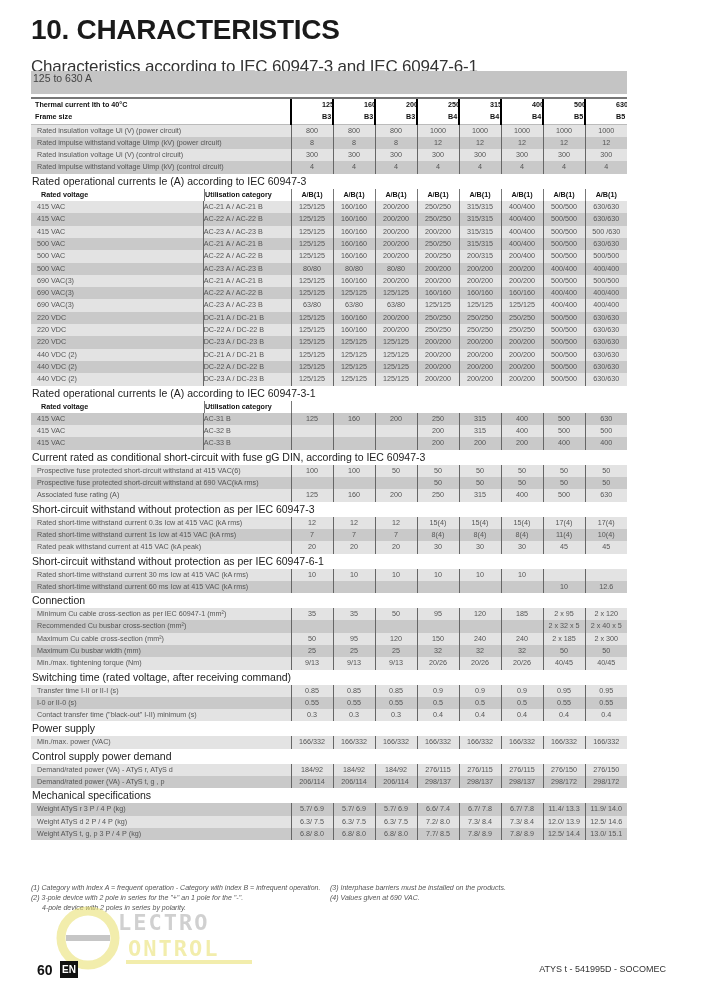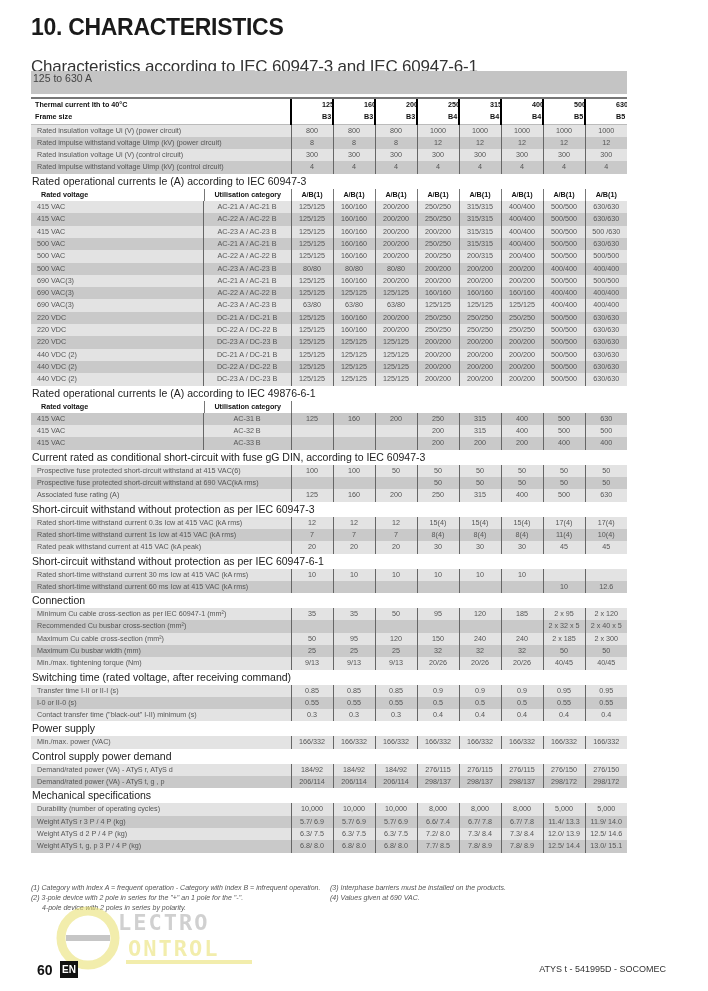--- a/index.html
+++ b/index.html
@@ -1,18 +1,18 @@
 <!DOCTYPE html>
 <html><head>
 <meta charset="utf-8">
 <style>
   html, body { margin: 0; padding: 0; background: #ffffff; }
   body { width: 708px; height: 991px; position: relative; overflow: hidden;
          font-family: "Liberation Sans", sans-serif; color: #222; }
-  .h1 { position: absolute; left: 31px; top: 14px; font-size: 23px; font-weight: bold;
+  .h1 { position: absolute; left: 31px; top: 14px; font-size: 28px; font-weight: bold;
         color: #1a1a1a; letter-spacing: -0.3px; }
   .h2 { position: absolute; left: 31px; top: 46px; font-size: 17px; color: #333;
         letter-spacing: -0.2px; margin-top: 11px; }
   .band { position: absolute; left: 31px; top: 71px; width: 596px; height: 23px;
           background: #c4c4c4; font-size: 10.5px; color: #444; line-height: 15px; padding-left: 2px;
           box-sizing: border-box; }
   .tbl-wrap { position: absolute; left: 31px; top: 97px; width: 596px; }
   table { border-collapse: collapse; width: 596px; table-layout: fixed; font-size: 7.2px; }
   col.c-label { width: 260px; }
   col.c-v { width: 42px; }
@@ -26,21 +26,21 @@
   tr.l td { background: #e3e3e3; }
   tr.d td { background: #c9c9c9; }
   tr.sec td { background: #fff; font-size: 10.5px; color: #222; border-left: none;
               text-align: left; padding-left: 1px; height: 14px; line-height: 15px; font-weight: normal; }
   tr.sub td { background: #fff; color: #111; font-weight: bold; border-left: 1px solid #777; }
   tr.sub td.lab { border-left: none; padding-left: 4px; }
   .split { display: flex; }
   .split span { display: block; }
   td.lv { padding: 0; }
   .lv .a { width: 172px; text-align: left; padding-left: 6px; box-sizing: border-box; }
-  .lv .b { width: 88px; text-align: center; border-left: 1px solid #666; box-sizing: border-box; }
+  .lv .b { width: 88px; border-left: 1px solid #666; box-sizing: border-box; }
   .sub .lv .b { border-left: 1px solid #777; }
   .foot { position: absolute; font-size: 7px; font-style: italic; color: #555; }
   .pgnum { position: absolute; left: 37px; top: 962px; font-size: 14px; font-weight: bold; color: #111; }
   .en { position: absolute; left: 60px; top: 961px; width: 18px; height: 17px; background: #111;
         color: #fff; font-size: 10px; font-weight: bold; text-align: center; line-height: 17px; }
   .doc-ref { position: absolute; right: 42px; top: 964px; font-size: 9px; color: #333; }
   .logo { position: absolute; left: 56px; top: 900px; width: 200px; height: 70px; opacity: 0.55; }
 </style>
 </head>
 <body>
@@ -382,21 +382,21 @@
           <td>125/125</td>
           <td>125/125</td>
           <td>125/125</td>
           <td>200/200</td>
           <td>200/200</td>
           <td>200/200</td>
           <td>500/500</td>
           <td>630/630</td>
         </tr>
         <tr class="sec">
-          <td colspan="9">Rated operational currents Ie (A) according to IEC 49876-6-1</td>
+          <td colspan="9">Rated operational currents Ie (A) according to IEC 60947-3-1</td>
         </tr>
         <tr class="sub">
           <td class="lab lv">
             <div class="split">
               <span class="a">Rated voltage</span>
               <span class="b">Utilisation category</span>
             </div>
           </td>
           <td colspan="8" style="border-left:1px solid #777;"></td>
         </tr>
@@ -673,31 +673,20 @@
           <td>206/114</td>
           <td>206/114</td>
           <td>298/137</td>
           <td>298/137</td>
           <td>298/137</td>
           <td>298/172</td>
           <td>298/172</td>
         </tr>
         <tr class="sec">
           <td colspan="9">Mechanical specifications</td>
-        </tr>
-        <tr class="l">
-          <td class="lab">Durability (number of operating cycles)</td>
-          <td>10,000</td>
-          <td>10,000</td>
-          <td>10,000</td>
-          <td>8,000</td>
-          <td>8,000</td>
-          <td>8,000</td>
-          <td>5,000</td>
-          <td>5,000</td>
         </tr>
         <tr class="d">
           <td class="lab">Weight ATyS r 3 P / 4 P (kg)</td>
           <td>5.7/ 6.9</td>
           <td>5.7/ 6.9</td>
           <td>5.7/ 6.9</td>
           <td>6.6/ 7.4</td>
           <td>6.7/ 7.8</td>
           <td>6.7/ 7.8</td>
           <td>11.4/ 13.3</td>

